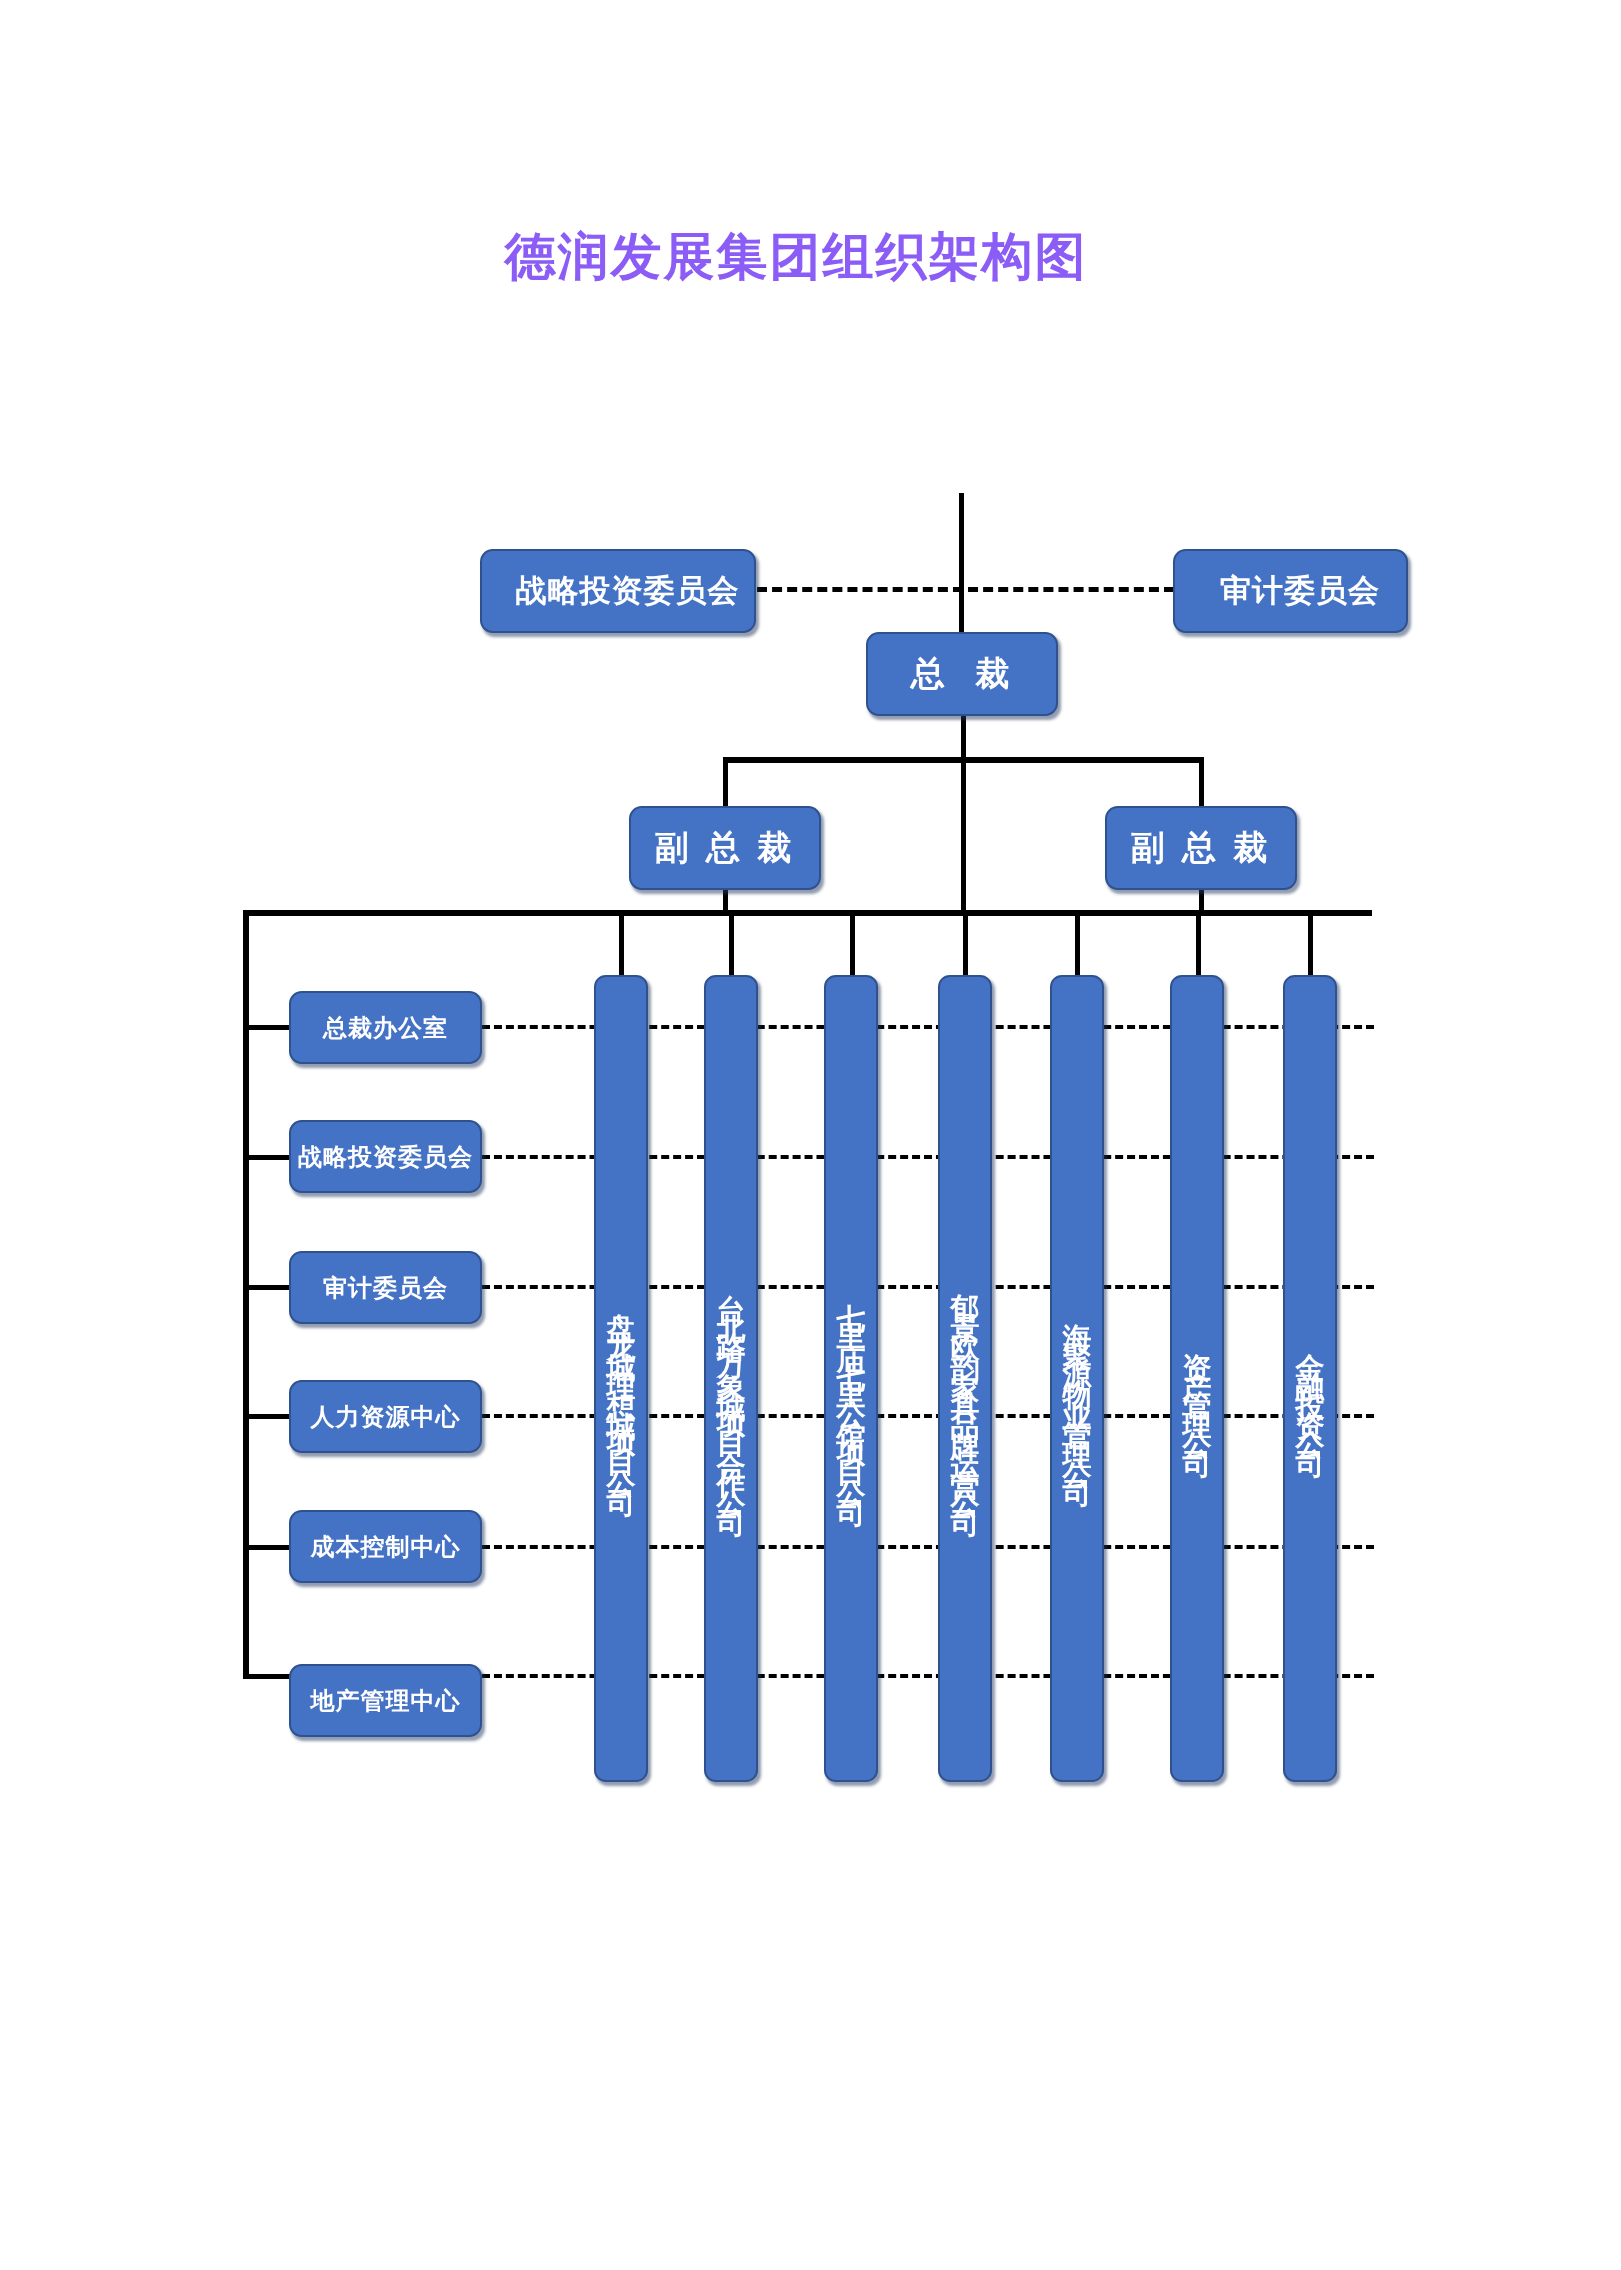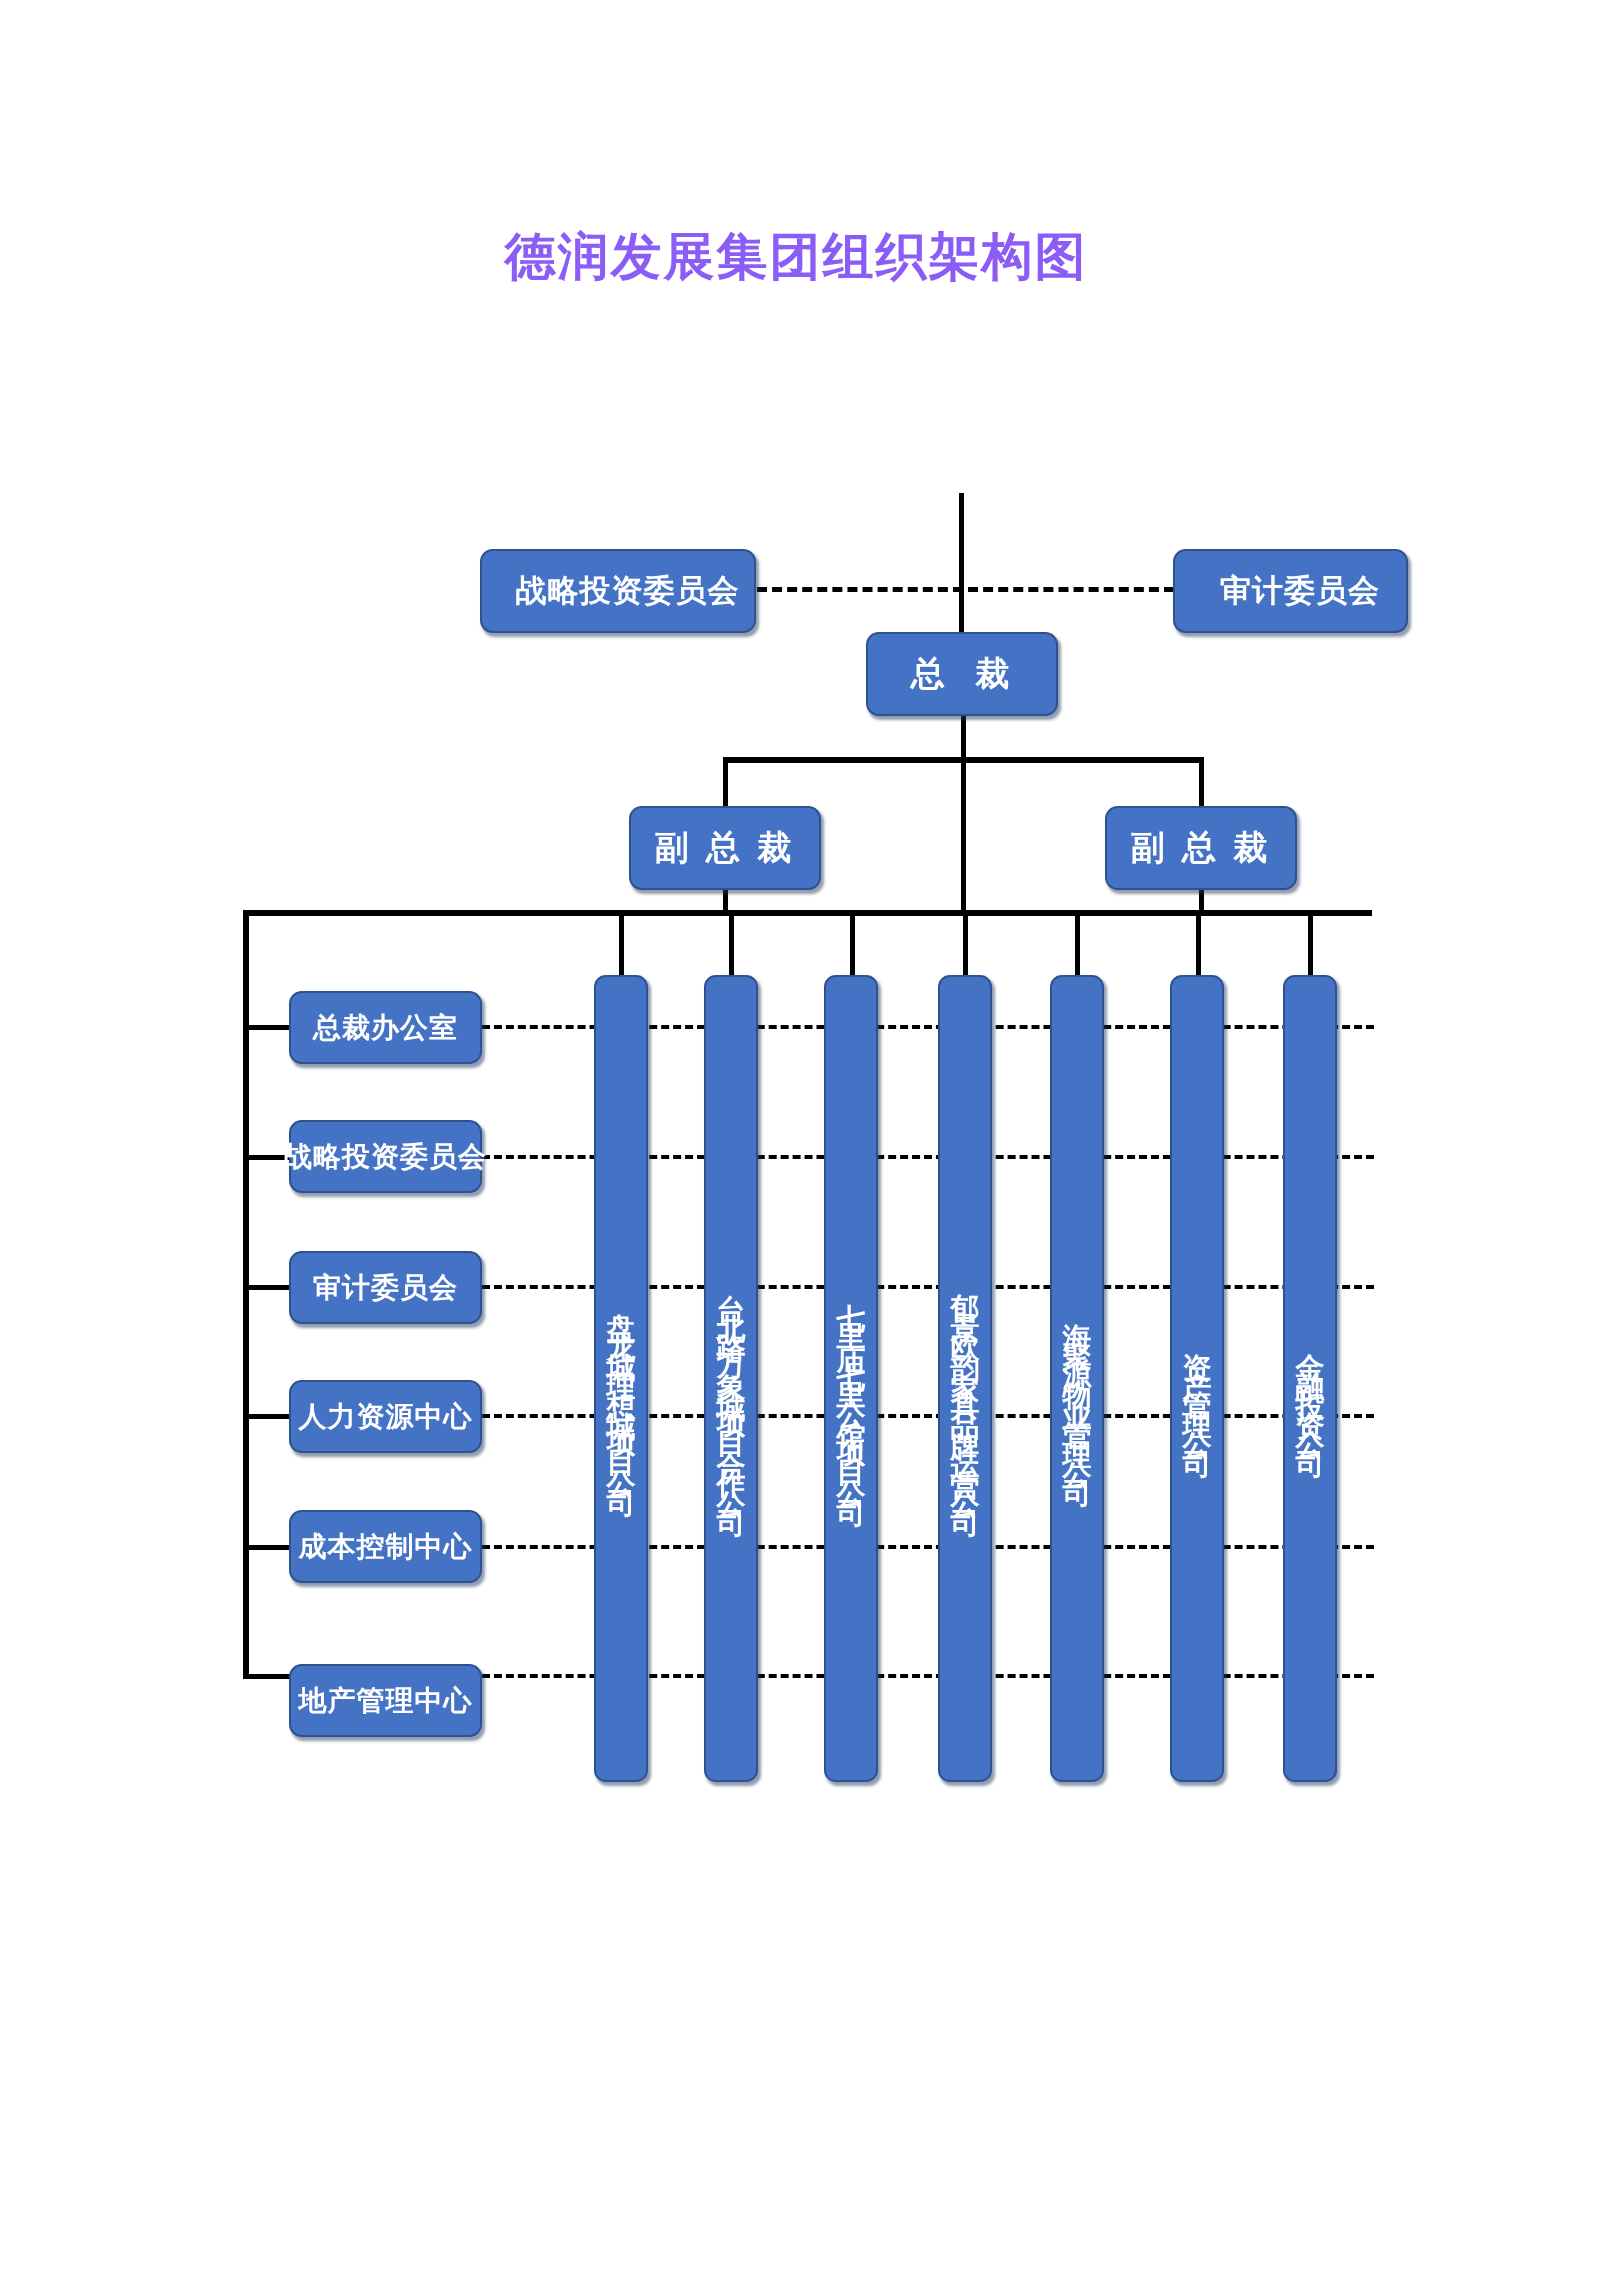--- a/index.html
+++ b/index.html
@@ -20,21 +20,21 @@
   .node{
     position:absolute;box-sizing:border-box;
     background:#4472c4;border:2.9px solid #2f528f;border-radius:12.7px;
     box-shadow:2.5px 3.4px 2.9px rgba(38,58,98,0.5);
     display:flex;align-items:center;justify-content:center;
     color:#ffffff;font-weight:bold;z-index:2;
   }
   .node .lbl{white-space:pre;text-align:center;}
   .big{font-size:34px;letter-spacing:3.9px;}
   .mid{font-size:31px;letter-spacing:1px;padding-left:19px;}
-  .dept{left:289px;width:193px;height:73px;font-size:28px;letter-spacing:1px;}
+  .dept{left:289px;width:193px;height:73px;font-size:24px;letter-spacing:1px;}
   .col{width:54px;height:807px;border-radius:11.8px;}
   .vtext{
     writing-mode:vertical-rl;text-orientation:upright;
     font-size:29px;font-weight:bold;color:#fff;
     letter-spacing:19.6px;margin-bottom:-19.6px;line-height:1;
   }
 </style>
 </head>
 <body>
 

